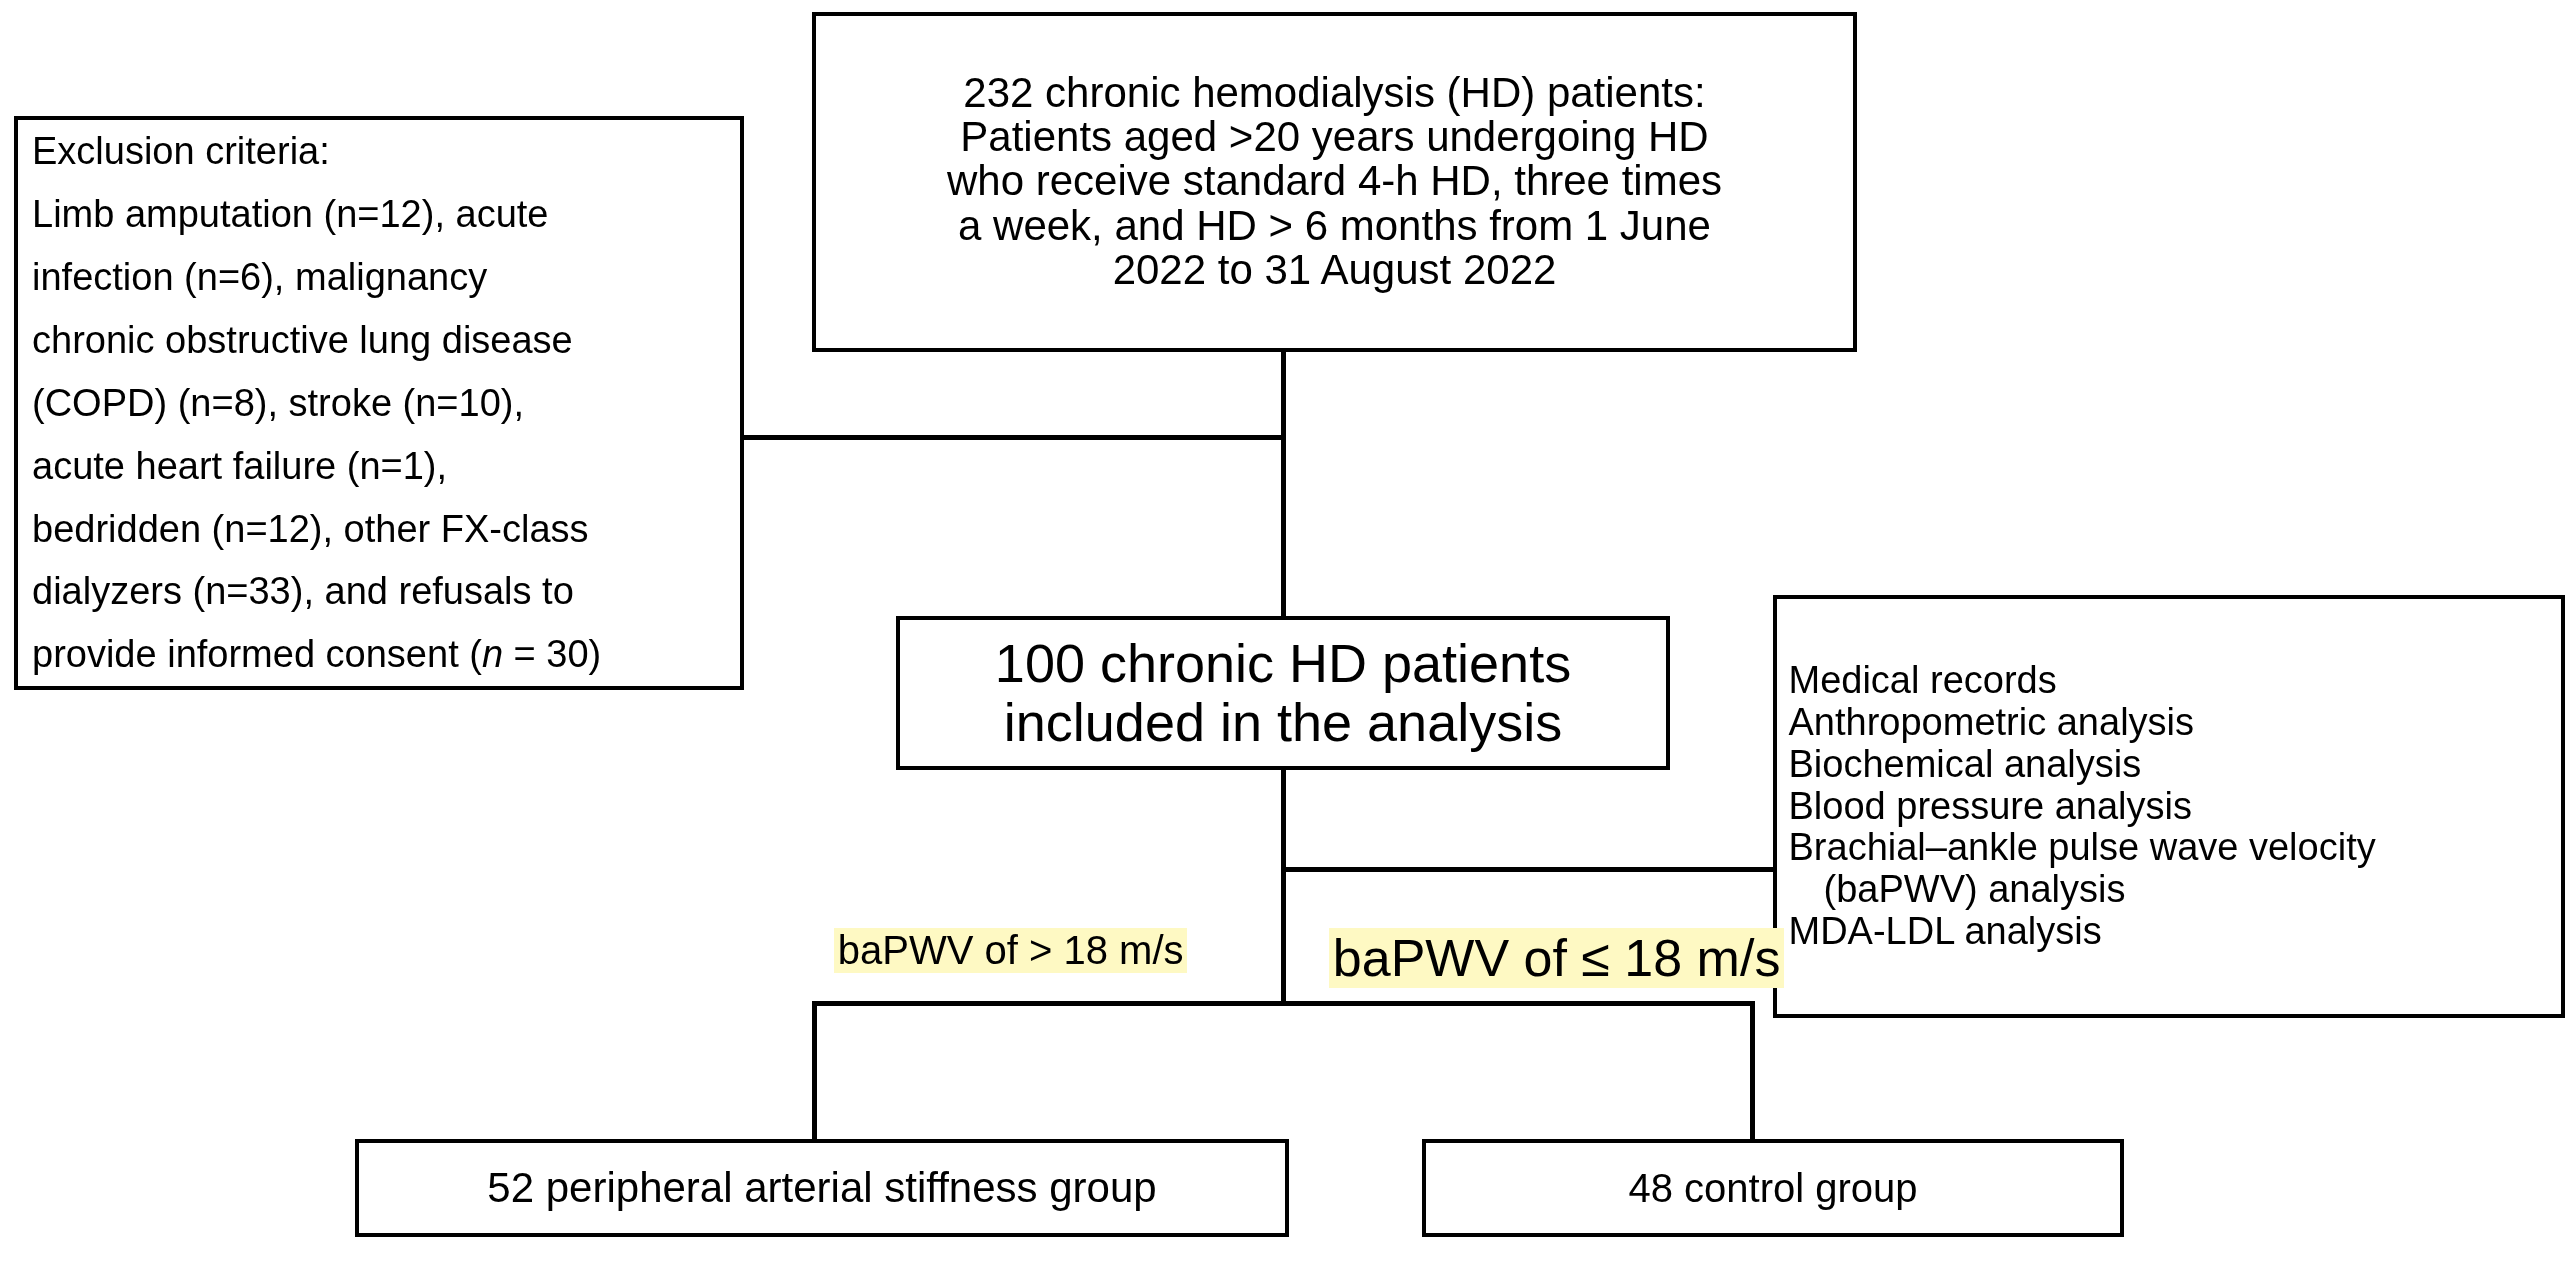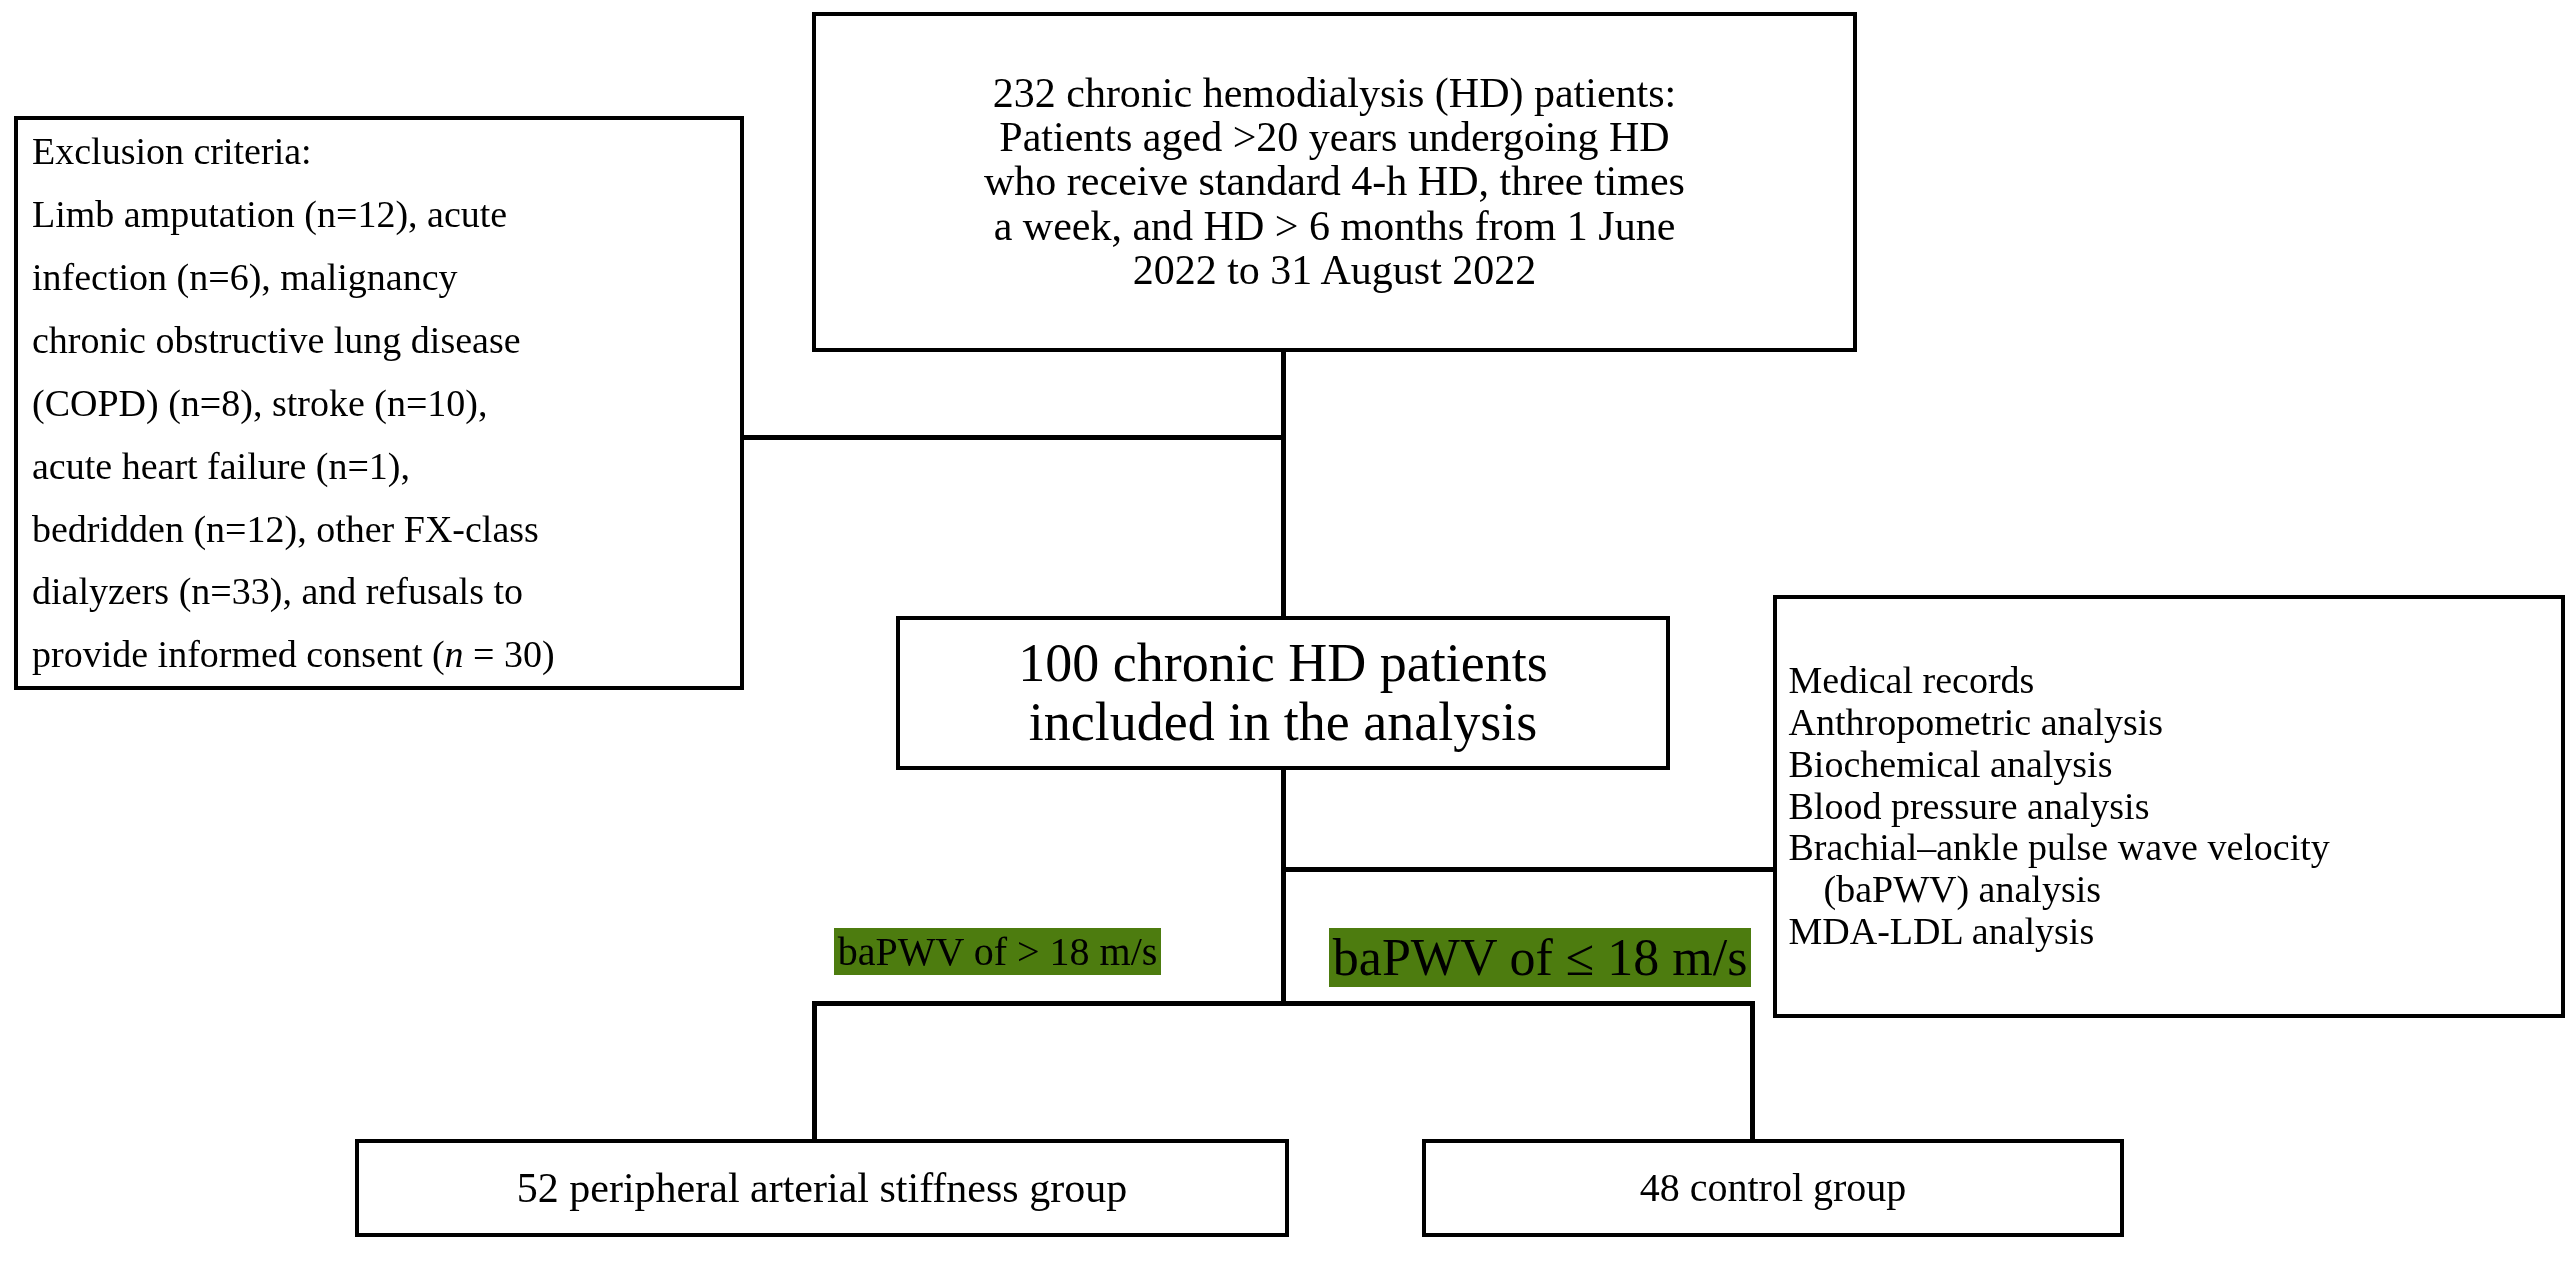--- a/index.html
+++ b/index.html
@@ -6,42 +6,42 @@
   html, body {
     margin: 0;
     padding: 0;
     background: #ffffff;
   }
   #canvas {
     position: relative;
     width: 2576px;
     height: 1265px;
     background: #ffffff;
-    font-family: Liberation Serif, serif;
+    font-family: Liberation Sans, sans-serif;
     color: #000000;
     overflow: hidden;
   }
 
   .box {
     position: absolute;
     box-sizing: border-box;
     border: 4.5px solid #000000;
     background: #ffffff;
     display: flex;
     flex-direction: column;
     justify-content: center;
     z-index: 3;
   }
   .box.centered { align-items: center; text-align: center; }
   .box.lefted   { align-items: flex-start; text-align: left; }
   .ln-text {
     position: absolute;
     white-space: nowrap;
     z-index: 4;
-    background: #4d7c0f;
+    background: #fef9c3;
     padding: 0 3.8px;
   }
 
   
   #box-screened {
     left: 812px; top: 11.5px; width: 1045px; height: 340px;
     padding: 9px 16.7px;
   }
   #box-screened .txt-line { font-size: 42px; line-height: 1.055; }
 

